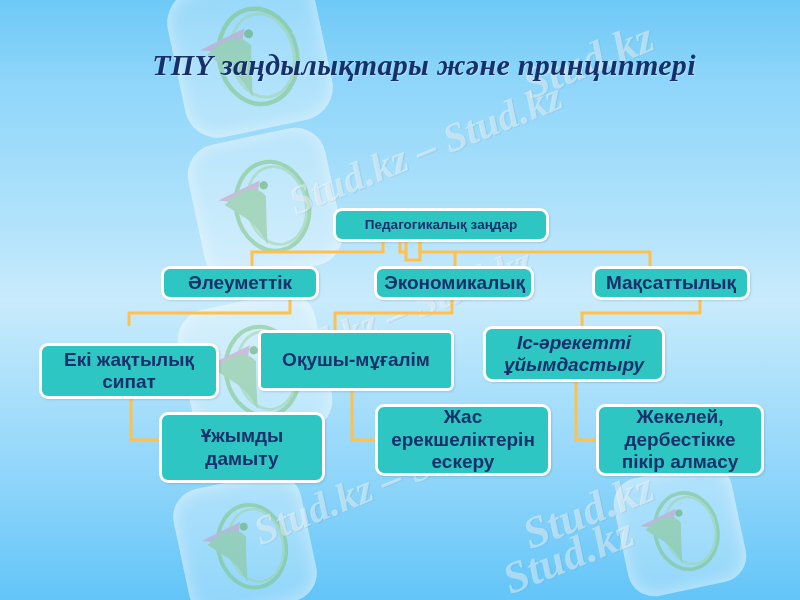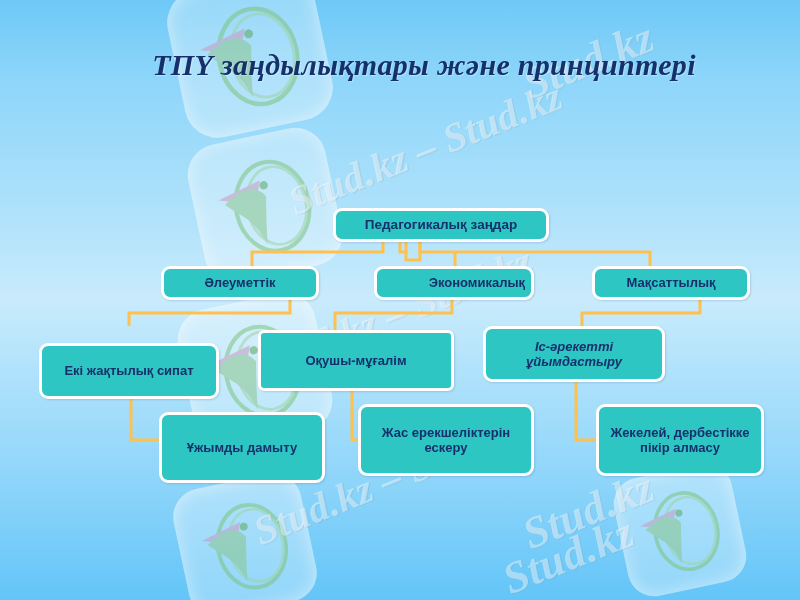--- a/index.html
+++ b/index.html
@@ -84,21 +84,21 @@
     box-sizing: border-box;
     display: flex;
     align-items: center;
     justify-content: center;
     text-align: center;
     background: #2ec6c3;
     border: 3px solid #ffffff;
     border-radius: 9px;
     color: #16306c;
     font-weight: 700;
-    font-size: 13px;
+    font-size: 19px;
     line-height: 1.18;
     padding: 3px 6px;
     box-shadow: 1px 1px 2px rgba(40,80,110,0.18);
   }
   .node span { display: block; }
   .node.root { font-size: 13.5px; }
 </style>
 </head>
 <body>
 
@@ -192,21 +192,21 @@
       </div>
       <div class="node" style="left: 258px; top: 330px; width: 196px; height: 61px; border-radius: 6px;">
         <span>Оқушы-мұғалім</span>
       </div>
       <div class="node" style="left: 483px; top: 326px; width: 182px; height: 56px; font-style: italic;">
         <span>Іс-әрекетті ұйымдастыру</span>
       </div>
       <div class="node" style="left: 159px; top: 412px; width: 166px; height: 71px;">
         <span>Ұжымды дамыту</span>
       </div>
-      <div class="node" style="left: 358px; top: 404px; width: 176px; height: 72px;">
+      <div class="node" style="left: 375px; top: 404px; width: 176px; height: 72px;">
         <span>Жас ерекшеліктерін ескеру</span>
       </div>
       <div class="node" style="left: 596px; top: 404px; width: 168px; height: 72px;">
         <span>Жекелей, дербестікке пікір алмасу</span>
       </div>
     </div>
 
 </div>
 
 </body></html>

